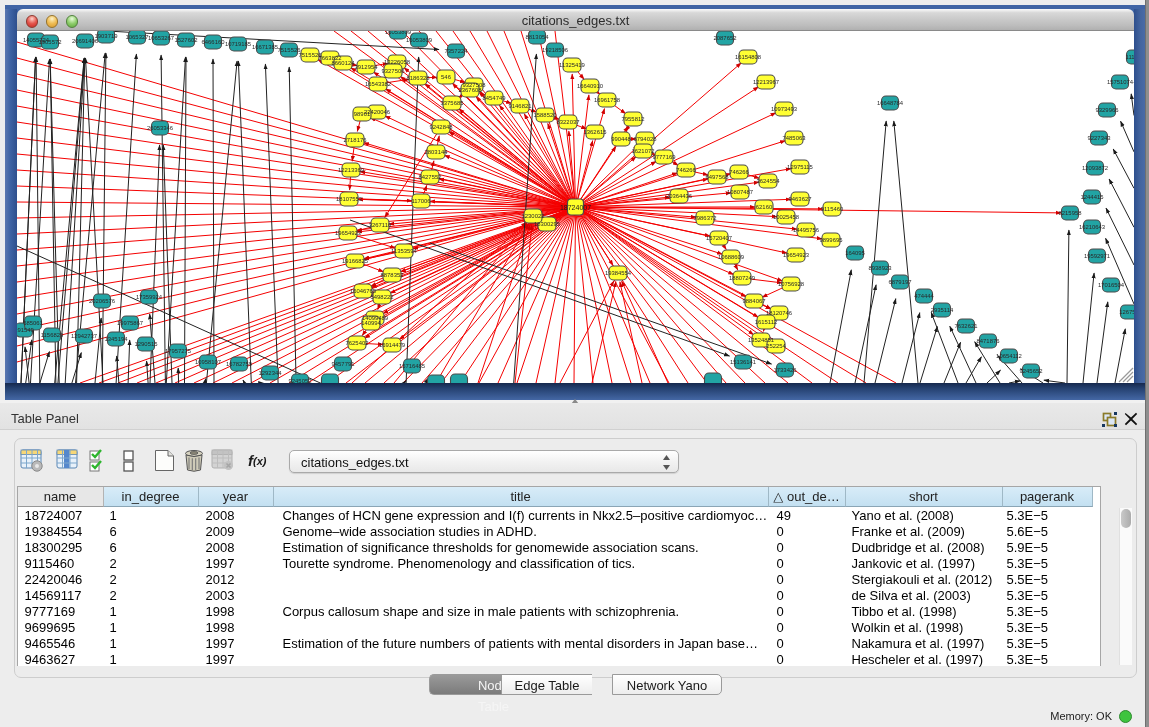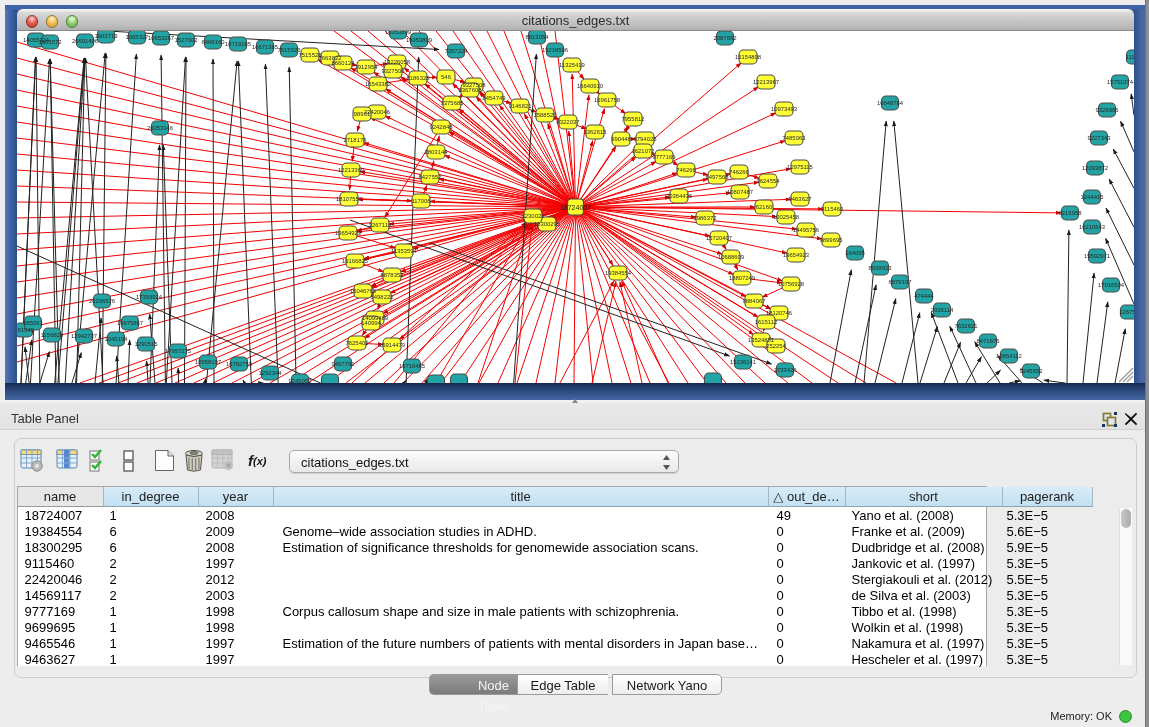--- a/index.html
+++ b/index.html
@@ -29,31 +29,31 @@
 #grip { left:571px; top:399px; width:0; height:0; border-left:4px solid transparent; border-right:4px solid transparent; border-bottom:5px solid #8a8a8a; }
 
 #panel { left:0; top:403px; width:1146px; height:324px; background:#ededed; }
 #phead { left:0; top:0px; width:1146px; height:27px; background:linear-gradient(#e9e9e9,#e2e2e2); border-bottom:1px solid #d0d0d0; }
 #pheadtext { left:11px; top:8px; font-size:13px; color:#333; }
 #container { left:13.5px; top:35px; width:1123px; height:240px; background:#ececec; border:1px solid #cdcdcd; border-radius:7px; }
 #dropdown { left:289px; top:450px; width:390px; height:23px; border:1px solid #a9a9a9; border-radius:5px;
    background:linear-gradient(#ffffff,#f2f2f2 50%,#e8e8e8); box-shadow:0 1px 1px rgba(0,0,0,0.12); }
 #ddtext { left:11px; top:4px; font-size:13px; color:#111; }
 
-#tablewrap { left:16.5px; top:486px; width:970px; height:180px; background:#fff; border:1px solid #a6a6a6; border-bottom:none; }
+#tablewrap { left:16.5px; top:486px; width:1084px; height:180px; background:#fff; border:1px solid #a6a6a6; border-bottom:none; }
 .hcell { position:absolute; top:0; height:20px; background:linear-gradient(#d8ecf8,#c3e0f1); border-right:1px solid #9fb8c6; border-bottom:1px solid #8aa5b5; font-size:13px; color:#222; text-align:center; line-height:20px; }
 .trow { position:absolute; left:0; width:1117px; height:16px; font-size:13px; color:#000; }
 .trow .c { position:absolute; top:0; line-height:16px; white-space:nowrap; }
 
 #vscroll { left:1119px; top:508px; width:13px; height:157px; background:#fafafa; border-left:1px solid #e0e0e0; }
 #vthumb { left:1120.5px; top:509px; width:10px; height:19px; background:linear-gradient(to right,#c9c9c9,#ababab); border-radius:5px; }
 
 .tab { position:absolute; top:674px; height:21px; line-height:21px; font-size:13px; text-align:center; border:1px solid #9a9a9a; }
 #tab1 { left:429px; width:92px; border-radius:5px 0 0 5px; background:linear-gradient(#9a9a9a,#7b7b7b); color:#f5f5f5; border-right:none;padding-left:36px; }
-#tab2 { left:517px; width:91px; background:linear-gradient(#ffffff,#ededed); color:#1a1a1a; border-right:none;text-align:center;}
+#tab2 { left:501px; width:91px; background:linear-gradient(#ffffff,#ededed); color:#1a1a1a; border-right:none;text-align:center;}
 #tab3 { left:612px; width:110px; border-radius:0 5px 5px 0; background:linear-gradient(#ffffff,#ededed); color:#1a1a1a; }
 #memory { left:1000px; top:710px; width:112px; text-align:right; font-size:11px; color:#222; }
 #memdot { left:1119px; top:710px; width:13px; height:13px; border-radius:50%; background:#3ec43e; border:1px solid #2f8a2f; }
 svg text { font-family:"Liberation Sans",sans-serif; }
 </style></head>
 <body>
 <div class="abs" id="frame"></div>
 <div class="abs" id="frameL"></div>
 <div class="abs" id="frameR"></div>
 <div class="abs" id="frameT"></div>
@@ -721,20 +721,21 @@
   <div class="hcell" style="left:86px;width:95px">in_degree</div>
   <div class="hcell" style="left:181px;width:75px">year</div>
   <div class="hcell" style="left:256px;width:495px">title</div>
   <div class="hcell" style="left:751px;width:77px">△ out_de…</div>
   <div class="hcell" style="left:828px;width:157px">short</div>
   <div class="hcell" style="left:985px;width:90px">pagerank</div>
   <div class="trow" style="top:21px">
 <span class="c" style="left:7px">18724007</span>
 <span class="c" style="left:92px">1</span>
 <span class="c" style="left:188px">2008</span>
+<span class="c" style="left:265px">Changes of HCN gene expression and I(f) currents in Nkx2.5–positive cardiomyoc…</span>
 <span class="c" style="left:759px">49</span>
 <span class="c" style="left:834px">Yano et al. (2008)</span>
 <span class="c" style="left:989px">5.3E−5</span>
 </div>
     <div class="trow" style="top:37px">
 <span class="c" style="left:7px">19384554</span>
 <span class="c" style="left:92px">6</span>
 <span class="c" style="left:188px">2009</span>
 <span class="c" style="left:265px">Genome–wide association studies in ADHD.</span>
 <span class="c" style="left:759px">0</span>
@@ -747,20 +748,21 @@
 <span class="c" style="left:188px">2008</span>
 <span class="c" style="left:265px">Estimation of significance thresholds for genomewide association scans.</span>
 <span class="c" style="left:759px">0</span>
 <span class="c" style="left:834px">Dudbridge et al. (2008)</span>
 <span class="c" style="left:989px">5.9E−5</span>
 </div>
     <div class="trow" style="top:69px">
 <span class="c" style="left:7px">9115460</span>
 <span class="c" style="left:92px">2</span>
 <span class="c" style="left:188px">1997</span>
+<span class="c" style="left:265px">Tourette syndrome. Phenomenology and classification of tics.</span>
 <span class="c" style="left:759px">0</span>
 <span class="c" style="left:834px">Jankovic et al. (1997)</span>
 <span class="c" style="left:989px">5.3E−5</span>
 </div>
     <div class="trow" style="top:85px">
 <span class="c" style="left:7px">22420046</span>
 <span class="c" style="left:92px">2</span>
 <span class="c" style="left:188px">2012</span>
 <span class="c" style="left:759px">0</span>
 <span class="c" style="left:834px">Stergiakouli et al. (2012)</span>

